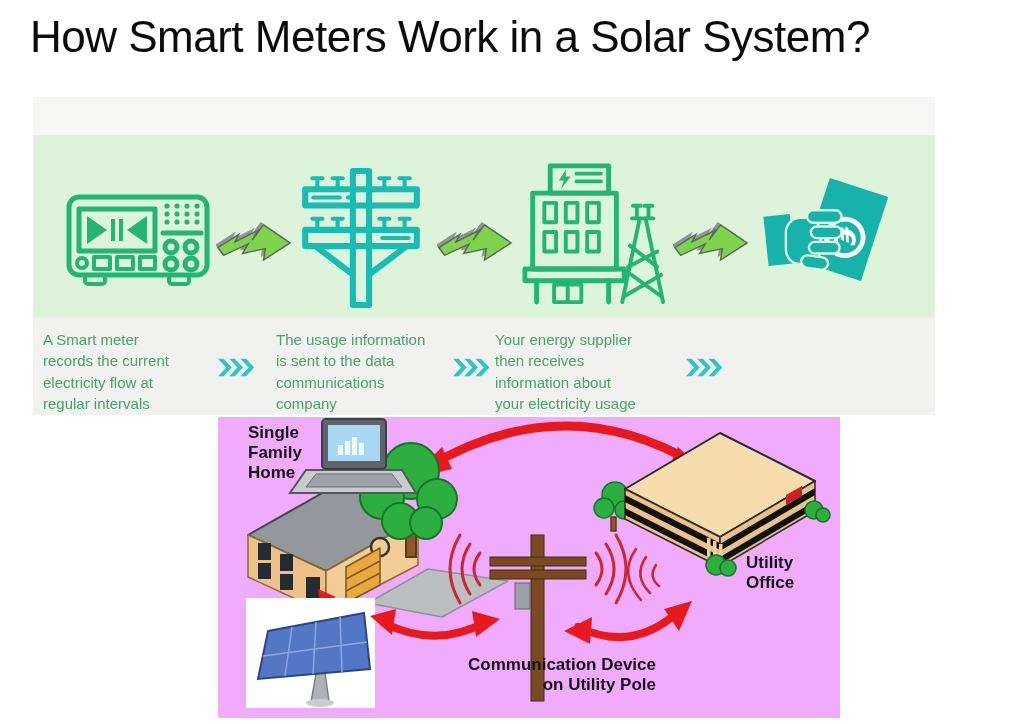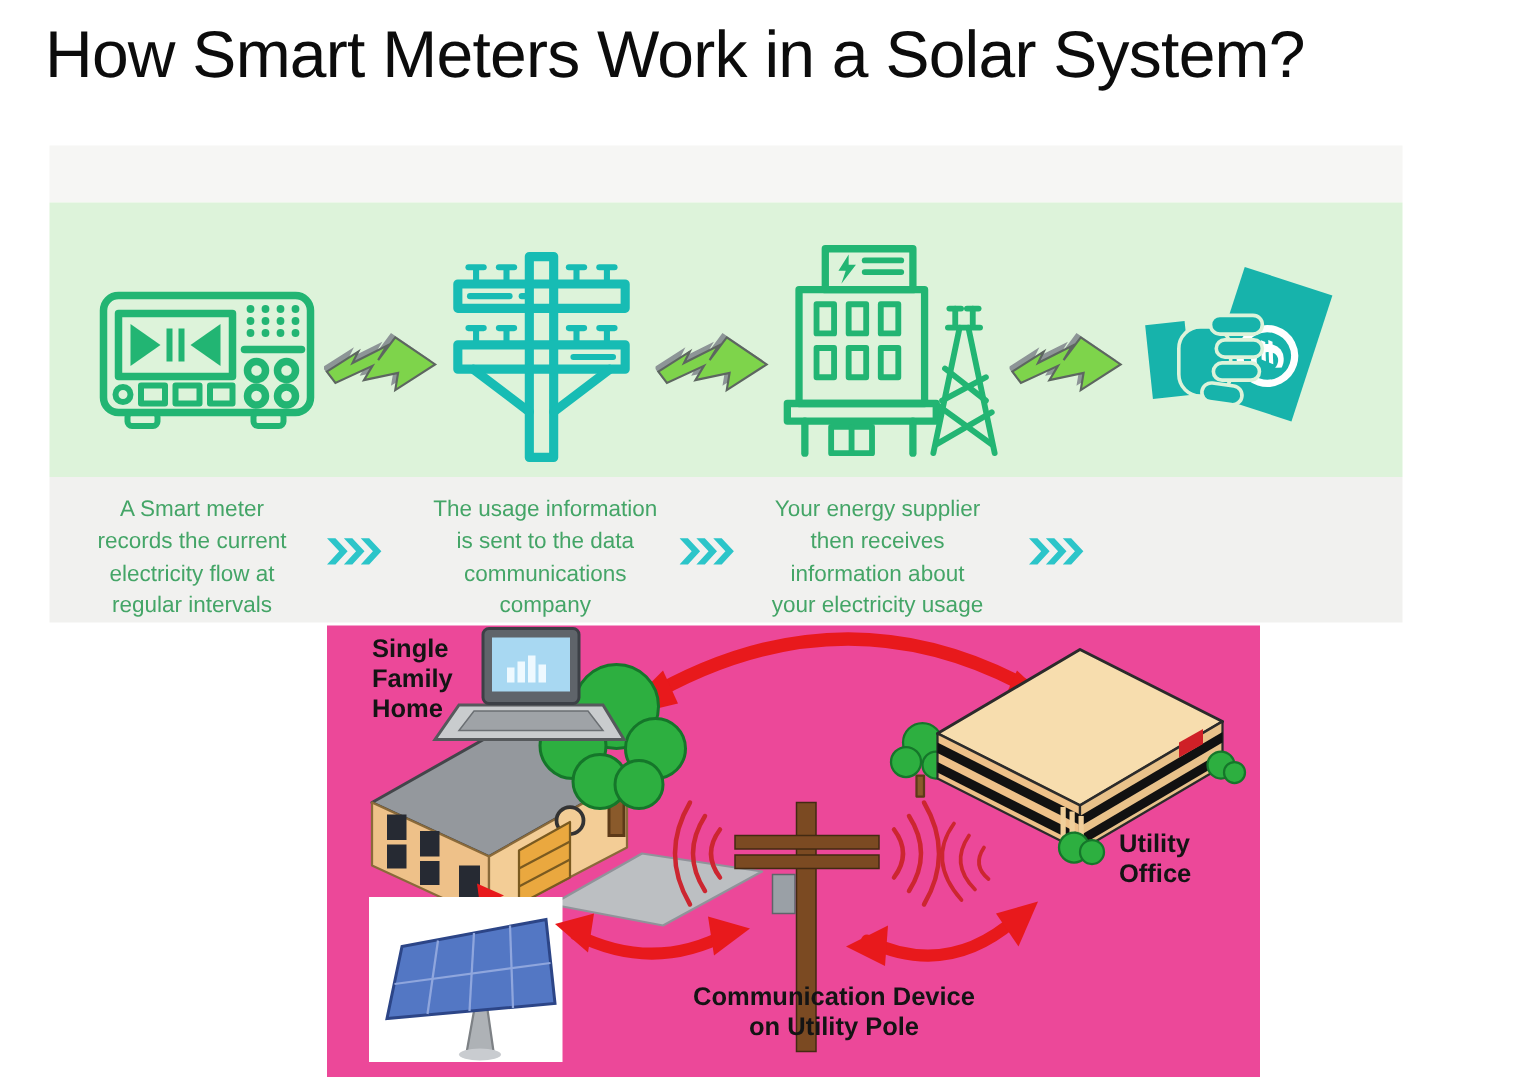--- a/index.html
+++ b/index.html
@@ -7,28 +7,28 @@
        font-family:"Liberation Sans",sans-serif;overflow:hidden}
   .title{position:absolute;left:30px;top:12px;margin:0;font-size:44px;font-weight:normal;
          color:#0c0c0c;letter-spacing:-0.5px;white-space:nowrap}
   
   .infographic{position:absolute;left:33px;top:97px;width:902px;height:318px}
   .top-strip{position:absolute;left:0;top:0;width:902px;height:38px;background:#f6f6f4}
   .banner{position:absolute;left:0;top:38px;width:902px;height:183px;background:#ddf3da}
   .icon{position:absolute}
   .captions{position:absolute;left:0;top:221px;width:902px;height:97px;background:#f1f1ef}
   .caption{position:absolute;top:11px;margin:0;font-size:15px;line-height:1.42;
-           color:#44a567;text-align:center;white-space:pre-line}
+           color:#44a567;text-align:left;white-space:pre-line}
   .chev{position:absolute;top:37px;width:40px;height:25px}
   
-  .diagram{position:absolute;left:218px;top:417px;width:622px;height:301px;background:#ec4899}
+  .diagram{position:absolute;left:218px;top:417px;width:622px;height:301px;background:#f0abfc}
   .diagram svg{position:absolute;left:0;top:0}
   .dlabel{position:absolute;font-weight:bold;color:#141414;font-size:17px;line-height:1.18;
           white-space:pre-line}
-  .dlabel.center{text-align:center}
+  .dlabel.center{text-align:right}
   svg text{font-family:"DejaVu Sans","Liberation Sans",sans-serif}
 </style>
 </head>
 <body>
 
 <h1 class="title">How Smart Meters Work in a Solar System?</h1>
 
 <section class="infographic">
   <div class="top-strip"></div>
 

